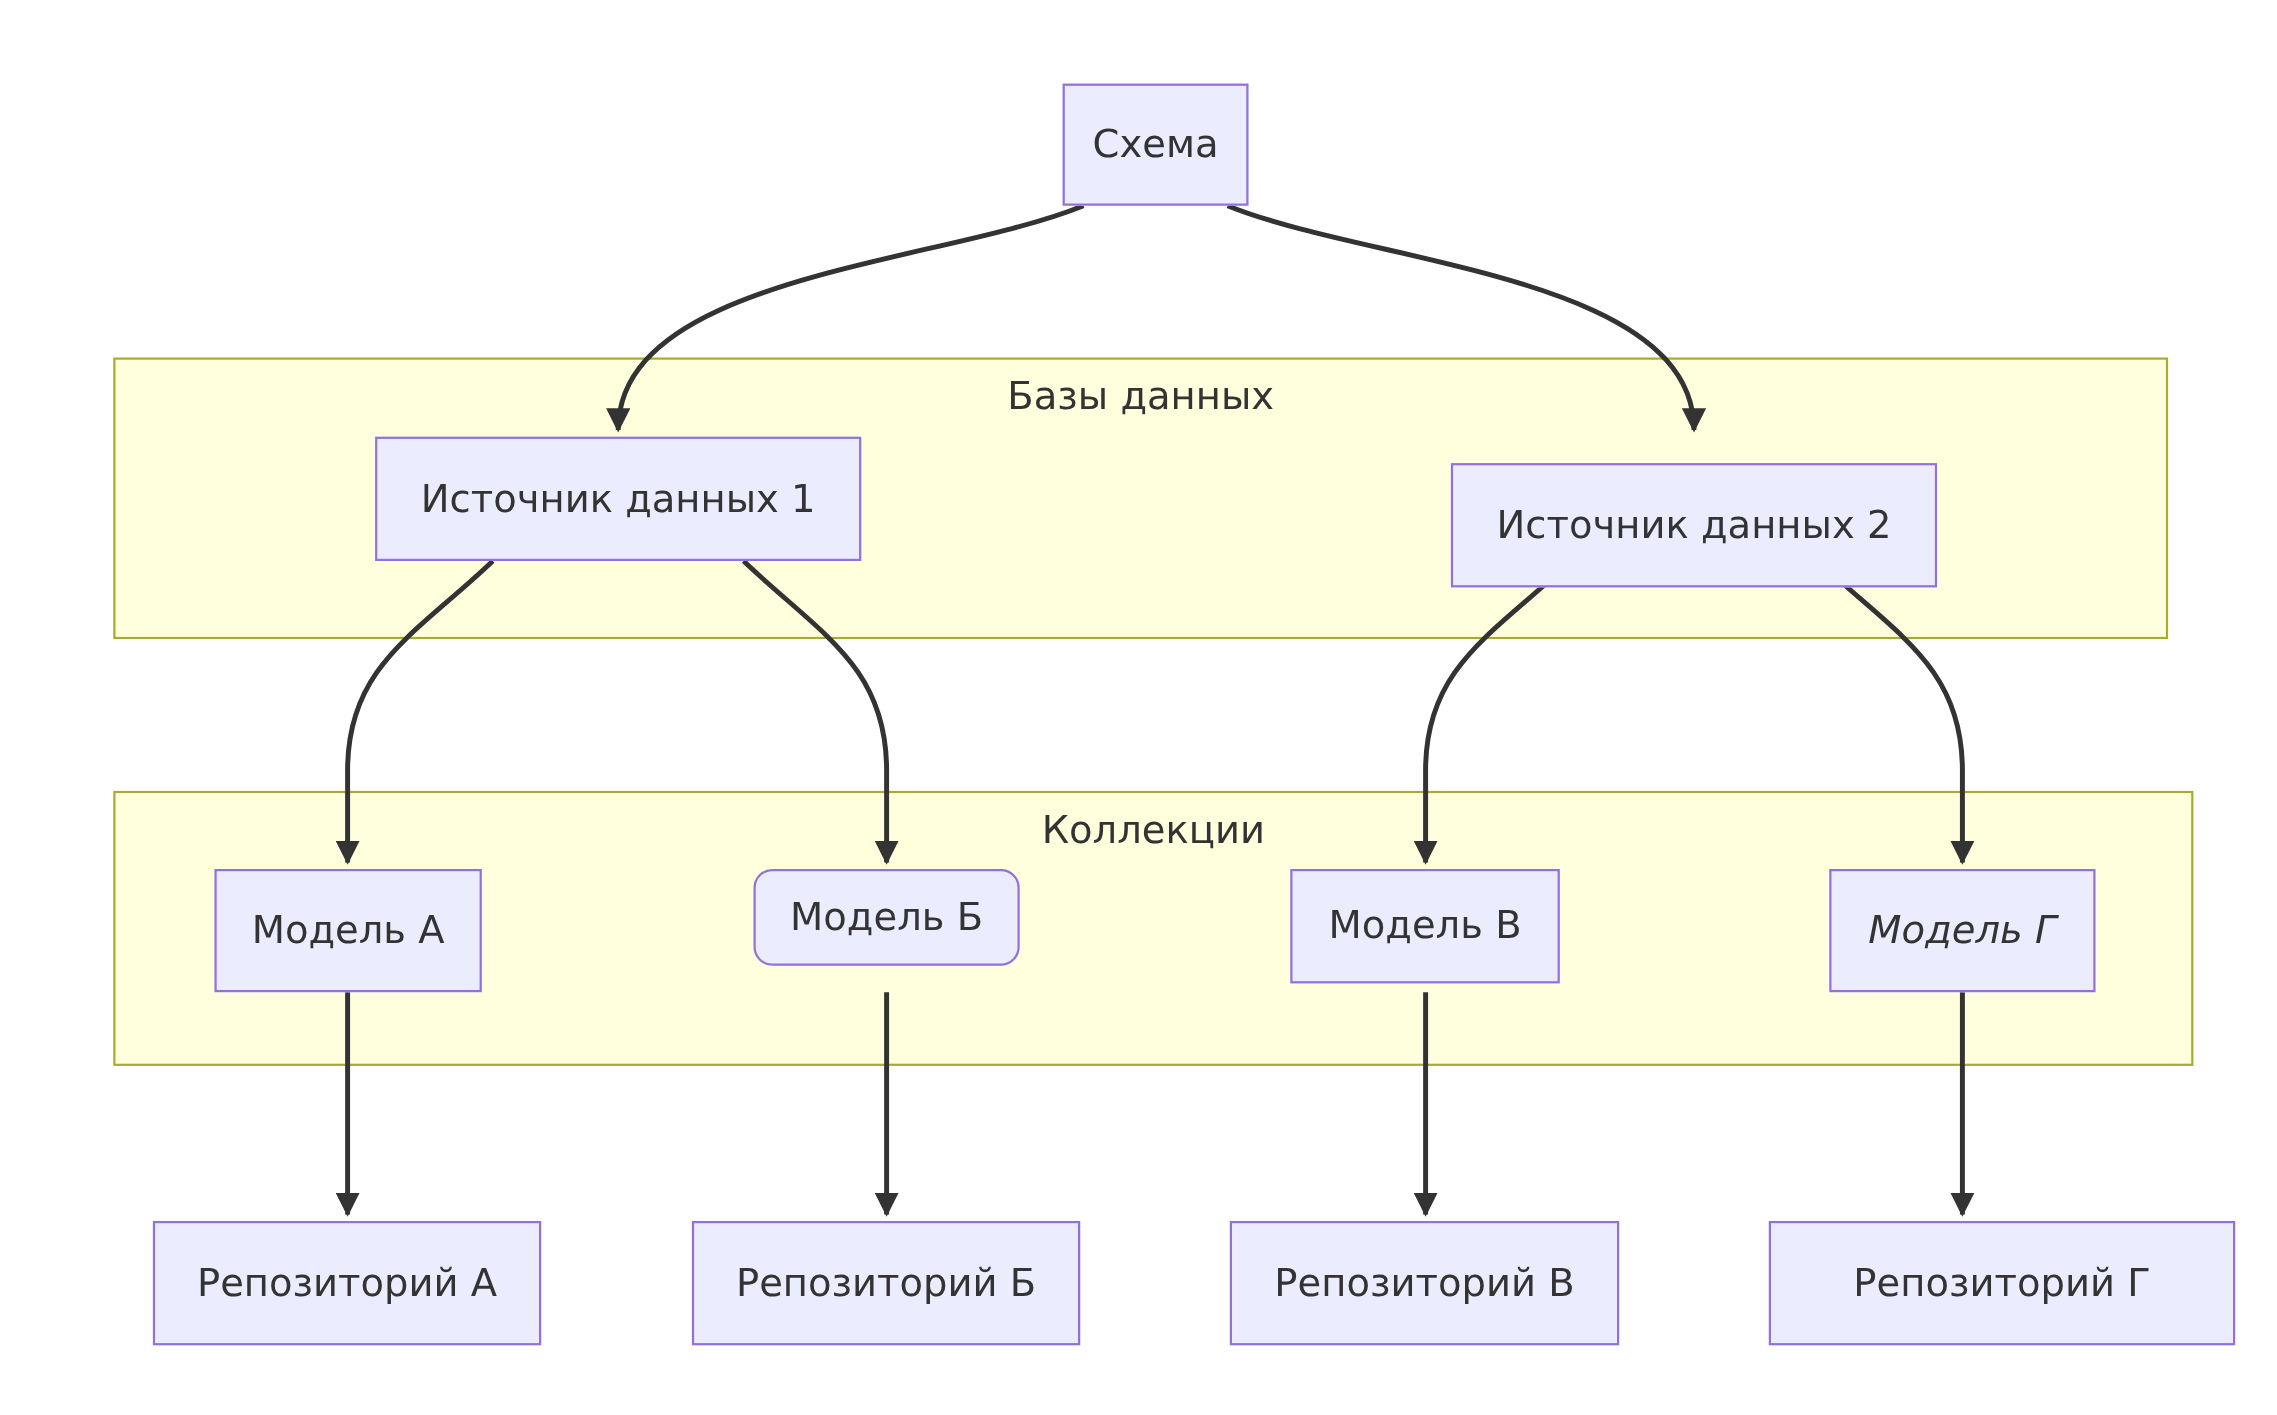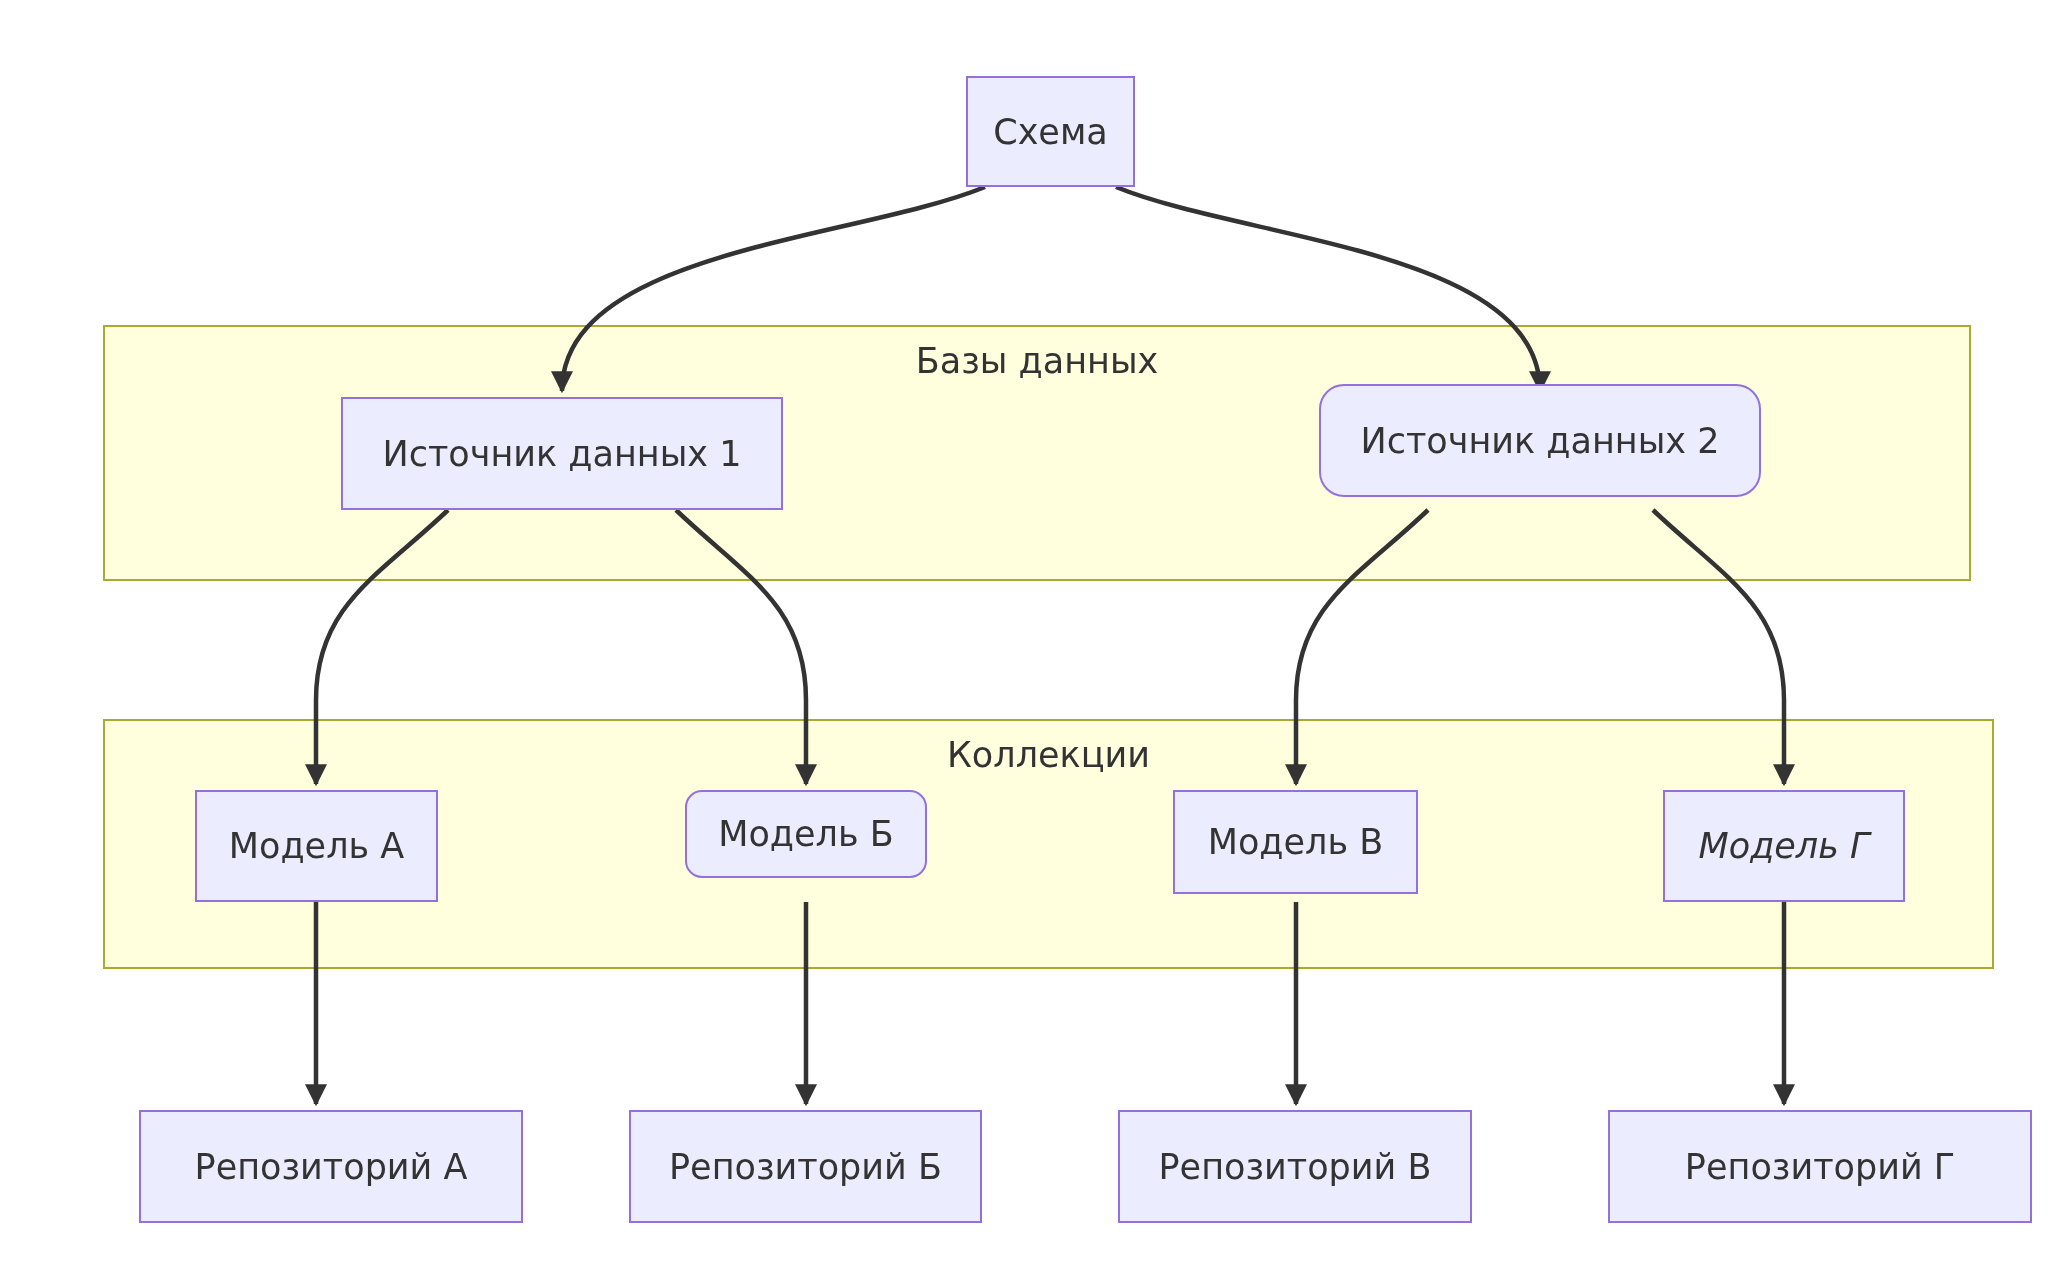--- a/index.html
+++ b/index.html
@@ -90,41 +90,41 @@
   </svg>
 
   <div class="node" style="left:966px; top:76px; width:169px; height:111px;">
     <span>Схема</span>
   </div>
 
   <div class="node" style="left:341px; top:397px; width:442px; height:113px;">
     <span>Источник данных 1</span>
   </div>
 
-  <div class="node" style="left:1319px; top:384px; width:442px; height:113px;border-radius:25px;">
+  <div class="node" style="left:1319px; top:421px; width:442px; height:113px;">
     <span>Источник данных 2</span>
   </div>
 
   <div class="node" style="left:195px; top:790px; width:243px; height:112px;">
     <span>Модель А</span>
   </div>
 
   <div class="node" style="left:685px; top:790px; width:242px; height:88px;border-radius:17px;">
     <span>Модель Б</span>
   </div>
 
   <div class="node" style="left:1173px; top:790px; width:245px; height:104px;">
     <span>Модель В</span>
   </div>
 
   <div class="node" style="left:1663px; top:790px; width:242px; height:112px;font-style:italic;">
     <span>Модель Г</span>
   </div>
 
-  <div class="node" style="left:139px; top:1110px; width:384px; height:113px;">
+  <div class="node" style="left:139px; top:1110px; width:353px; height:113px;">
     <span>Репозиторий А</span>
   </div>
 
   <div class="node" style="left:629px; top:1110px; width:353px; height:113px;">
     <span>Репозиторий Б</span>
   </div>
 
   <div class="node" style="left:1118px; top:1110px; width:354px; height:113px;text-align:center;">
     <span>Репозиторий В</span>
   </div>

